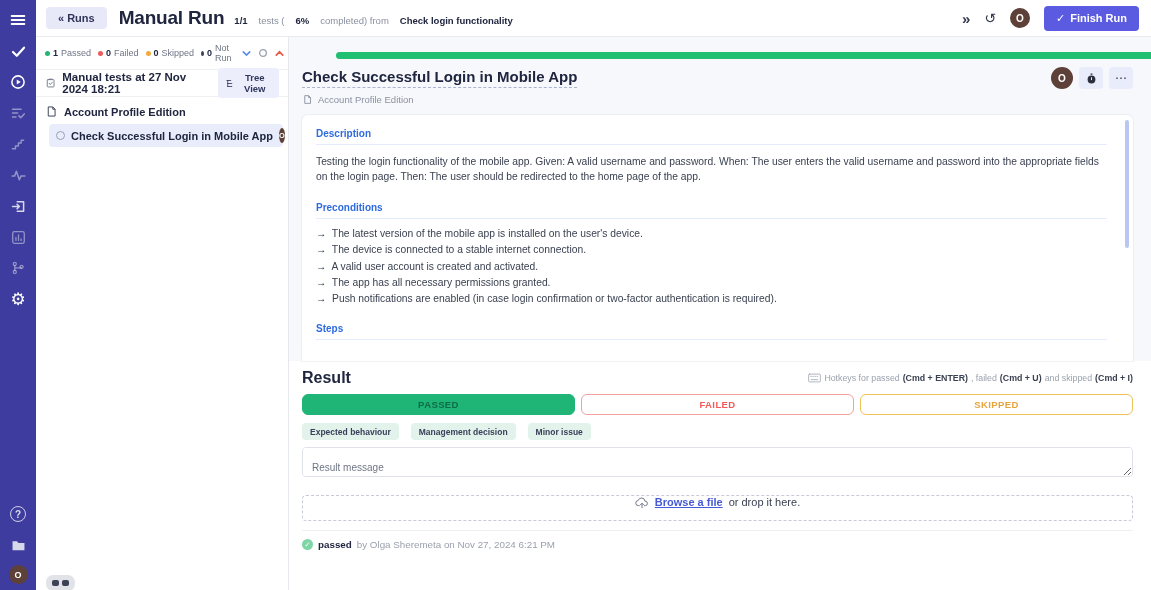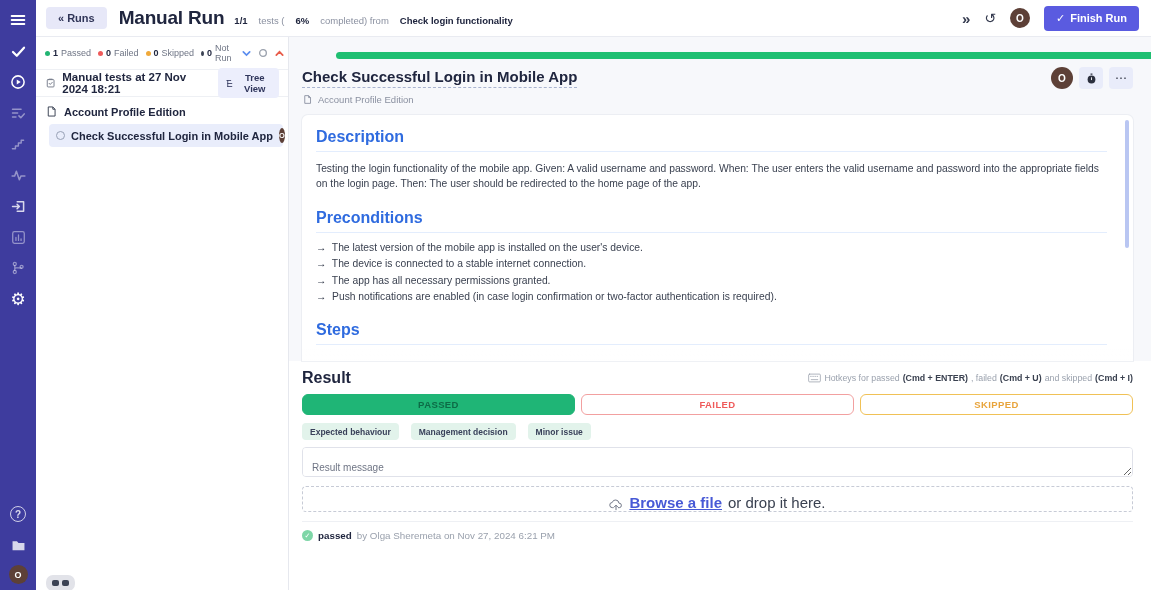--- a/index.html
+++ b/index.html
@@ -57,21 +57,21 @@
   .main { flex:1; display:flex; flex-direction:column; min-width:0; background:#f7f8fb; }
   .main-top { padding:0 18px 0 13px; }
   .progress { margin:15px 0 0 34px; height:7px; border-radius:4px; background:#1fbf72; }
   .page-title { margin-top:9px; display:inline-block; font-size:15px; font-weight:800; color:#20263f; border-bottom:1px dashed #a9b4d0; padding-bottom:2px; cursor:pointer; }
   .title-row { display:flex; align-items:flex-start; }
   .title-actions { margin-left:auto; display:flex; gap:6px; align-items:center; margin-top:8px; }
   .avatar.md { width:22px; height:22px; font-size:10px; cursor:pointer; }
   .icon-btn { width:24px; height:22px; background:#e9ecfa; border:none; border-radius:4px; display:flex; align-items:center; justify-content:center; color:#2b2f3e; font-size:12px; cursor:pointer; }
   .crumb { margin-top:5px; display:flex; align-items:center; gap:5px; font-size:9.5px; color:#8a90a0; }
   .card { margin-top:10px; background:#fff; border-radius:6px 6px 0 0; height:246px; overflow:hidden; position:relative; padding:13px 26px 0 14px; box-shadow:0 0 0 1px rgba(228,231,238,.6); }
-  .sec-h { font-size:16px; font-weight:700; color:#2f6bdf; padding-bottom:5px; border-bottom:1.5px solid #e3edfd; margin-bottom:9px; }
+  .sec-h { font-size:10px; font-weight:700; color:#2f6bdf; padding-bottom:5px; border-bottom:1.5px solid #e3edfd; margin-bottom:9px; }
   .sec-h.mt { margin-top:17px; }
   .desc-text { font-size:10.3px; color:#3a4150; line-height:1.5; }
   .pre-item { font-size:10.3px; color:#3a4150; line-height:1.25; margin:3.5px 0; }
   .pre-item::before { content:"→  "; white-space:pre; }
   .card-scrollbar { position:absolute; right:4px; top:5px; width:4px; height:128px; background:#b9c6f2; border-radius:2px; cursor:pointer; }
   .card-fade { position:absolute; left:0; right:0; bottom:0; height:14px; background:linear-gradient(rgba(255,255,255,0),#fff); pointer-events:none; }
 
   
   .result-panel { flex:1; background:#fff; padding:8px 18px 0 13px; }
   .result-head { display:flex; align-items:center; }
@@ -80,21 +80,21 @@
   .hotkeys b { color:#3a4150; }
   .verdict-row { display:flex; gap:6px; margin-top:7px; }
   .verdict { flex:1; height:21px; border-radius:6px; font-size:9.5px; font-weight:800; letter-spacing:.4px; cursor:pointer; font-family:inherit; }
   .verdict.passed { background:#1fb576; color:#0d6b46; border:1px solid #1fb576; }
   .verdict.failed { background:#fff; color:#ef5a5a; border:1px solid #f2a0a0; }
   .verdict.skipped { background:#fff; color:#e8a43c; border:1px solid #f0c156; }
   .tags-row { display:flex; gap:12px; margin-top:8px; }
   .tag { background:#e2f3eb; border-radius:4px; padding:3.5px 8px; font-size:8.5px; font-weight:700; color:#39415a; cursor:pointer; }
   .msg-box { margin-top:7px; width:100%; height:29px; border:1px solid #e0e2ea; border-radius:4px; font-size:10px; font-family:inherit; color:#3a4150; padding:14px 9px; resize:both; background:#fff; }
   .msg-box::placeholder { color:#6f7585; }
-  .dropzone { margin-top:5px; border:1px dashed #c7cbd6; border-radius:4px; height:26px; display:flex; align-items:flex-end; justify-content:center; gap:6px; font-size:15px; color:#3a4150; cursor:pointer; }
+  .dropzone { margin-top:14px; border:1px dashed #c7cbd6; border-radius:4px; height:26px; display:flex; align-items:flex-start; justify-content:center; gap:6px; font-size:11px; color:#3a4150; cursor:pointer; }
   .browse-link { color:#4759d6; text-decoration:underline; font-weight:700; }
   .passed-line { margin-top:9px; border-top:1px solid #eef0f4; padding-top:8px; display:flex; align-items:center; gap:5px; font-size:9.8px; color:#9aa1ad; }
   .passed-line b { color:#20263f; }
   .mini-check { width:11px; height:11px; border-radius:50%; background:#7ed6a7; color:#fff; font-size:7px; display:flex; align-items:center; justify-content:center; }
 
   
   .bl-widget { position:absolute; left:46px; top:575px; background:#e2e3e9; border-radius:7px; padding:5px 6px; display:flex; gap:3px; }
   .bl-dot { width:7px; height:6px; border-radius:2px; background:#3c4354; }
 </style>
 </head>
@@ -291,20 +291,21 @@
           <span>Account Profile Edition</span>
         </div>
 
         <div class="card">
           <div class="sec-h">Description</div>
           <p class="desc-text">Testing the login functionality of the mobile app. Given: A valid username and password. When: The user enters the valid username and password into the appropriate fields on the login page. Then: The user should be redirected to the home page of the app.</p>
 
           <div class="sec-h mt">Preconditions</div>
           <div class="pre-item">The latest version of the mobile app is installed on the user's device.</div>
           <div class="pre-item">The device is connected to a stable internet connection.</div>
+          <div class="pre-item">A valid user account is created and activated.</div>
           <div class="pre-item">The app has all necessary permissions granted.</div>
           <div class="pre-item">Push notifications are enabled (in case login confirmation or two-factor authentication is required).</div>
 
           <div class="sec-h mt">Steps</div>
 
           <div class="card-scrollbar"></div>
           <div class="card-fade"></div>
         </div>
       </div>
 

